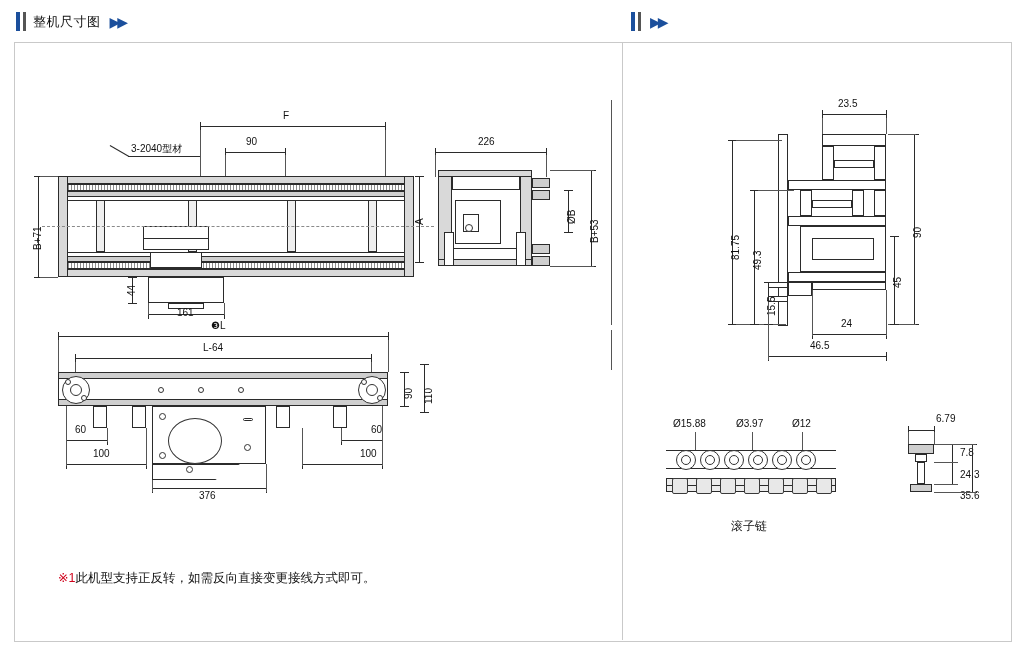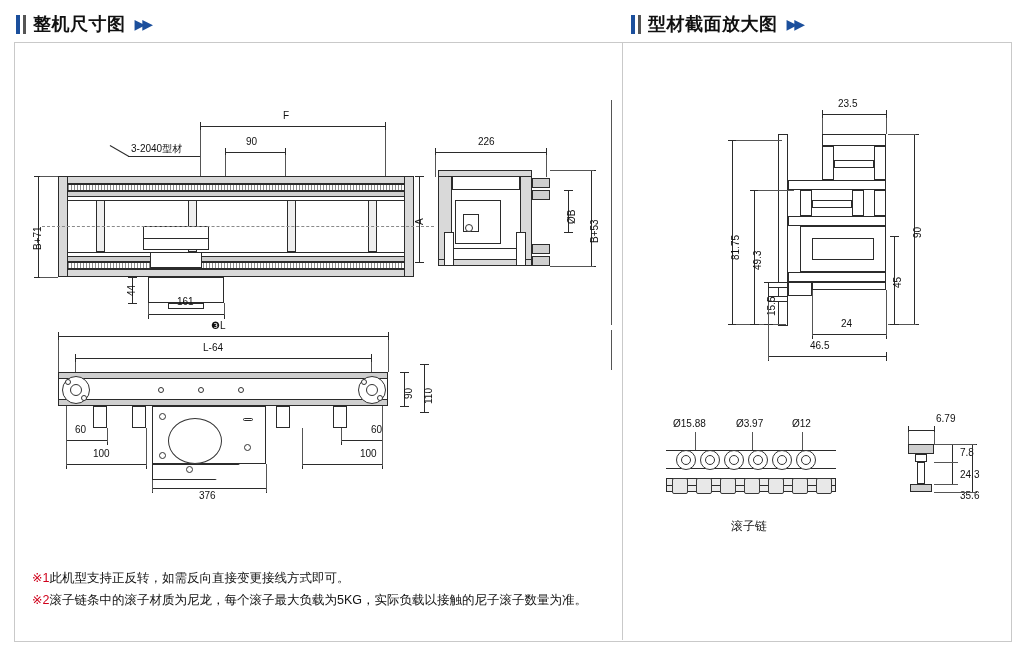--- a/index.html
+++ b/index.html
@@ -8,21 +8,21 @@
     font-family:"Liberation Sans","DejaVu Sans",sans-serif;
     color:#1a1a1a;position:relative;overflow:hidden;
   }
   .page{position:absolute;inset:0;}
 
   
   .panel-title{position:absolute;display:flex;align-items:center;gap:7px;}
   .bar-group{display:flex;gap:3px;}
   .bar{width:4px;height:19px;background:#1b4f9c;}
   .bar.thin{width:3px;}
-  .ptitle-text{font-size:18px;font-weight:bold;color:#111;letter-spacing:.5px;}
+  .ptitle-text{font-size:13px;font-weight:normal;color:#111;letter-spacing:.5px;}
   .arrows{color:#1b4f9c;font-size:14px;letter-spacing:-3px;margin-left:2px;}
 
   
   .frame{position:absolute;border:1px solid #c9c9c9;}
   .vdiv{position:absolute;width:1px;background:#c9c9c9;}
 
   
   .ln{position:absolute;background:#2b2b2b;}
   .ln.h{height:1px;}
   .ln.v{width:1px;}
@@ -34,21 +34,21 @@
   .fillmid{background:#cfcfcf;}
   .fillwhite{background:#fff;}
 
   .dim-t{position:absolute;font-size:10px;color:#111;white-space:nowrap;}
   .dim-t.rot{transform:rotate(-90deg);transform-origin:left top;}
   .hatch2{
     background-image:repeating-linear-gradient(90deg,#8d8d8d 0 1px,transparent 1px 3px);
   }
 
   
-  .note{position:absolute;font-size:12.5px;color:#111;white-space:nowrap;}
+  .note{position:absolute;font-size:12.5px;color:#111;white-space:nowrap;margin-left:26px;}
   .note .mark{color:#d0021b;}
   .star{color:#111;font-size:13px;}
 
   .caption{position:absolute;font-size:12px;color:#111;}
 
   
   .chain-link{position:absolute;border:1px solid #3a3a3a;border-radius:2px;background:#e8e8e8;}
   .roller{position:absolute;border:1px solid #333;border-radius:50%;background:#fff;}
 </style>
 </head>
@@ -63,21 +63,20 @@
     </span>
     <span class="ptitle-text">整机尺寸图</span>
     <span class="arrows">▶▶</span>
   </div>
 
   <div class="panel-title" style="left:631px;top:12px;">
     <span class="bar-group">
       <span class="bar"></span>
         <span class="bar thin"></span>
     </span>
-    <span class="ptitle-text">型材截面放大图</span>
     <span class="arrows">▶▶</span>
   </div>
 
   <div class="frame" style="left:14px;top:42px;width:996px;height:598px;"></div>
   <div class="vdiv" style="left:622px;top:42px;height:598px;"></div>
 
   <div>
 
     <div class="ln v thin" style="left:611px;top:100px;height:225px;"></div>
     <div class="ln v thin" style="left:611px;top:330px;height:40px;"></div>
@@ -137,21 +136,21 @@
     <div class="dim-t rot" style="left:32px;top:250px;">B+71</div>
 
     <div class="ln v" style="left:132px;top:277px;height:26px;"></div>
     <div class="ln h" style="left:128px;top:277px;width:9px;"></div>
     <div class="ln h" style="left:128px;top:303px;width:9px;"></div>
     <div class="dim-t rot" style="left:126px;top:296px;">44</div>
 
     <div class="ln h" style="left:148px;top:314px;width:76px;"></div>
     <div class="ln v" style="left:148px;top:310px;height:9px;"></div>
     <div class="ln v" style="left:224px;top:310px;height:9px;"></div>
-    <div class="dim-t" style="left:177px;top:296px;">161</div>
+    <div class="dim-t" style="left:177px;top:307px;">161</div>
     <div class="ln v thin" style="left:148px;top:303px;height:12px;"></div>
     <div class="ln v thin" style="left:224px;top:303px;height:12px;"></div>
 
     <div class="ln h" style="left:435px;top:152px;width:111px;"></div>
     <div class="ln v" style="left:435px;top:148px;height:9px;"></div>
     <div class="ln v" style="left:546px;top:148px;height:9px;"></div>
     <div class="dim-t" style="left:478px;top:136px;">226</div>
     <div class="ln v thin" style="left:435px;top:155px;height:22px;"></div>
     <div class="ln v thin" style="left:546px;top:155px;height:22px;"></div>
 
@@ -277,23 +276,20 @@
     <div class="ln h" style="left:152px;top:488px;width:114px;"></div>
     <div class="ln v" style="left:152px;top:484px;height:9px;"></div>
     <div class="ln v" style="left:266px;top:484px;height:9px;"></div>
     <div class="dim-t" style="left:199px;top:490px;">376</div>
     <div class="ln v thin" style="left:152px;top:480px;height:12px;"></div>
     <div class="ln v thin" style="left:266px;top:464px;height:28px;"></div>
   </div>
 
   <div class="note" style="left:32px;top:570px;">
     <span class="mark">※1</span><span>此机型支持正反转，如需反向直接变更接线方式即可。</span>
-  </div>
-  <div class="note" style="left:32px;top:592px;">
-    <span class="mark">※2</span><span>滚子链条中的滚子材质为尼龙，每个滚子最大负载为5KG，实际负载以接触的尼子滚子数量为准。</span>
   </div>
 
   <div>
 
     <div class="ln h" style="left:822px;top:114px;width:64px;"></div>
     <div class="ln v" style="left:822px;top:110px;height:9px;"></div>
     <div class="ln v" style="left:886px;top:110px;height:9px;"></div>
     <div class="dim-t" style="left:838px;top:98px;">23.5</div>
     <div class="ln v thin" style="left:822px;top:118px;height:16px;"></div>
     <div class="ln v thin" style="left:886px;top:118px;height:16px;"></div>

